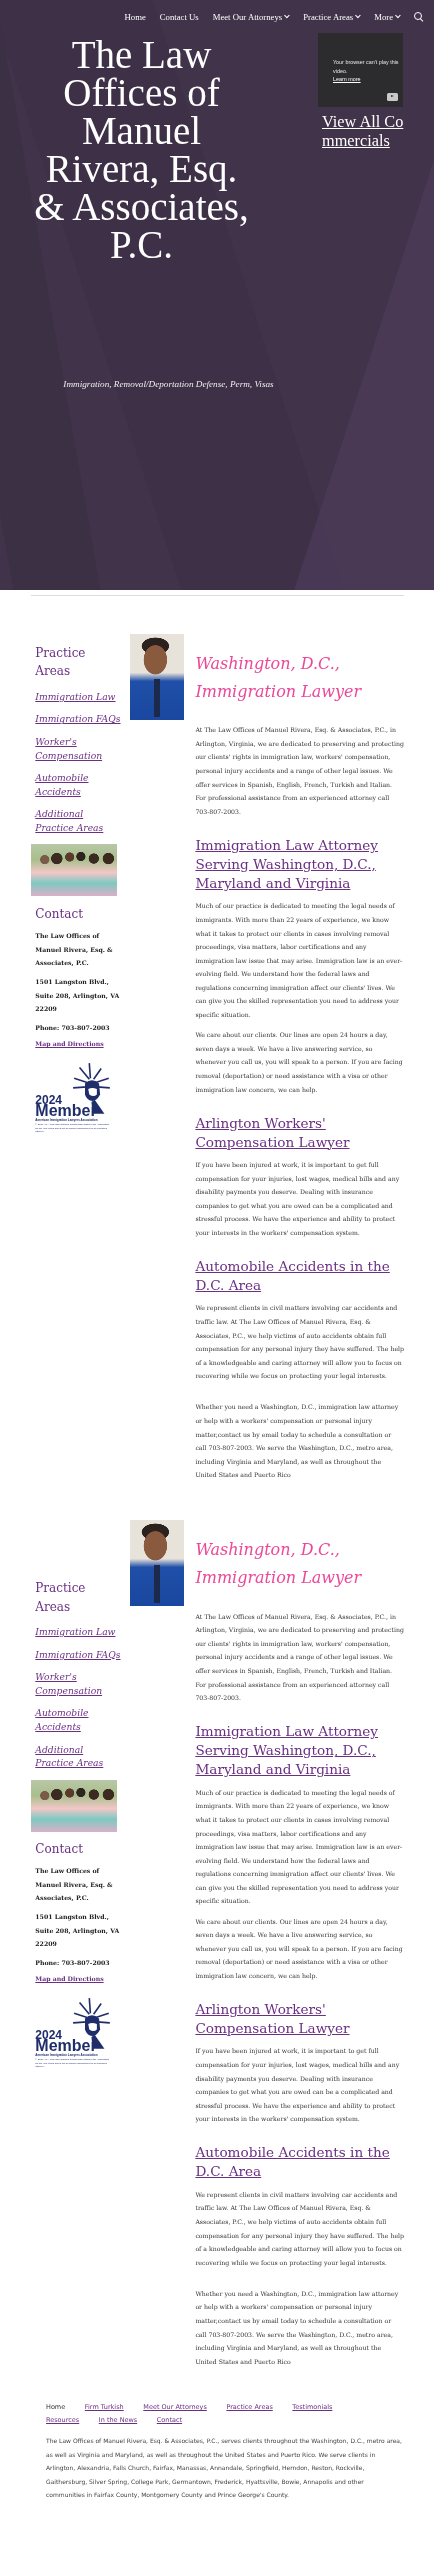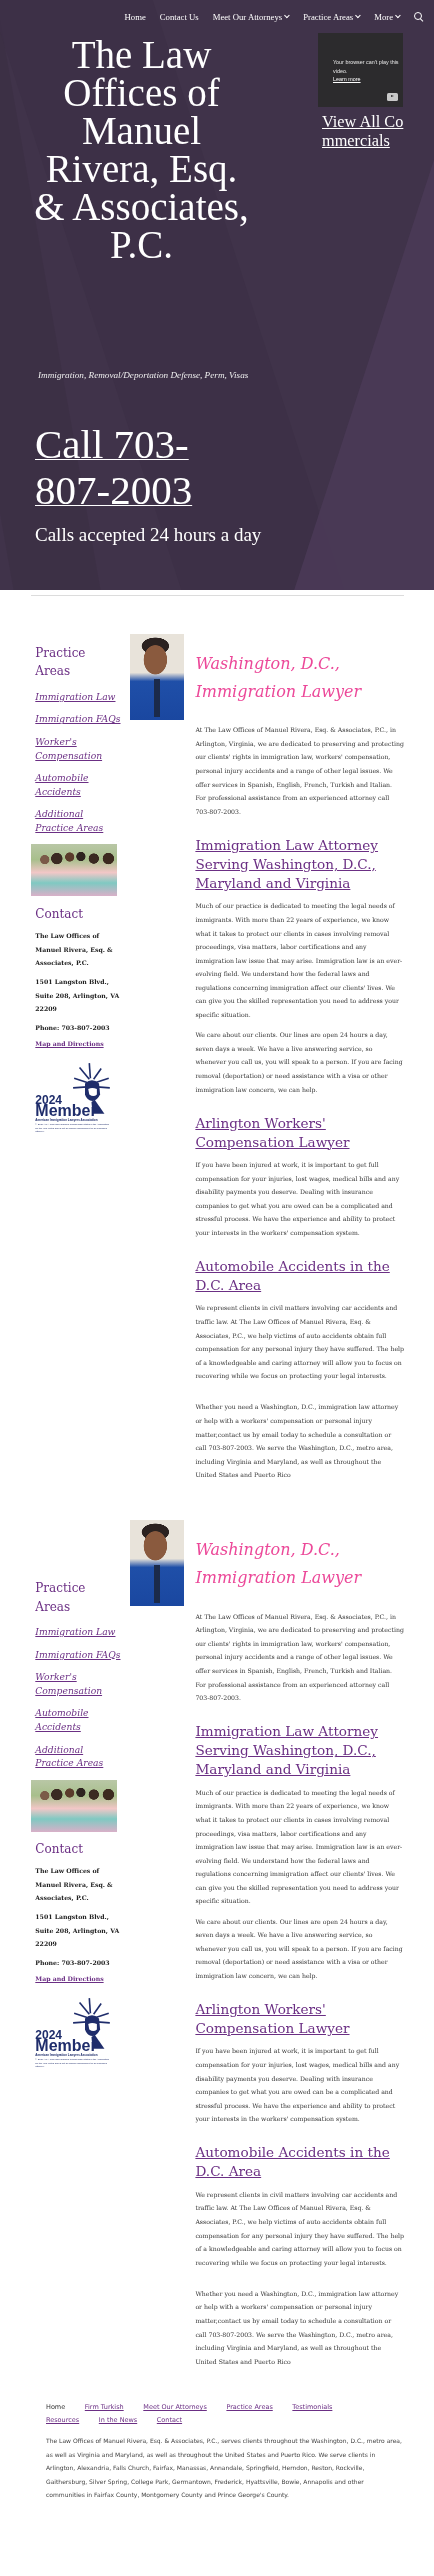--- a/index.html
+++ b/index.html
@@ -40,23 +40,23 @@
   .nav .search { margin-left: 14px; width: 9.8px; height: 9.8px; position: relative; }
   .nav .search::before { content: ""; position: absolute; left: 0; top: 0; width: 6px; height: 6px; border: 1.1px solid #fff; border-radius: 50%; }
   .nav .search::after { content: ""; position: absolute; left: 6.5px; top: 6px; width: 1.1px; height: 3.8px; background: #fff; transform: rotate(-45deg); }
 
   .hero-title {
     position: absolute; left: 33px; top: 36px; width: 217px;
     font-family: "Liberation Serif", serif; font-size: 39px; line-height: 38px;
     text-align: center; color: #fff; font-weight: normal; z-index: 2;
   }
   .hero-tagline {
-    position: absolute; left: 38px; top: 369px; width: 261px;
+    position: absolute; left: 38px; top: 378px; width: 261px;
     font-family: "Liberation Serif", serif; font-style: italic; font-size: 9.2px; line-height: 13px;
-    text-align: left; color: #eee; z-index: 2;
+    text-align: center; color: #eee; z-index: 2;
   }
   .hero-call {
     position: absolute; left: 35px; top: 421px; width: 228px;
     font-family: "Liberation Serif", serif; font-size: 41px; line-height: 46px;
     color: #fff; text-decoration: underline; text-decoration-thickness: 0.5px; z-index: 2;
   }
   .hero-calls-note {
     position: absolute; left: 35px; top: 524px; width: 272px;
     font-family: "Liberation Serif", serif; font-size: 19px; color: #fff; z-index: 2;
   }
@@ -182,22 +182,20 @@
   <h1 class="hero-title">The Law Offices of Manuel Rivera, Esq. &amp; Associates, P.C.</h1>
 
   <div class="video-box">
     <span>Your browser can't play this video.</span>
     <a class="learn">Learn more</a>
     <span class="yt"></span>
   </div>
   <a class="view-all">View All Commercials</a>
 
   <p class="hero-tagline">Immigration, Removal/Deportation Defense, Perm, Visas</p>
-  <a class="hero-call">Call 703-807-2003</a>
-  <p class="hero-calls-note">Calls accepted 24 hours a day</p>
 </header>
 
 <main class="content-wrap">
   <div class="divider"></div>
 
   <div id="block1">
     <section class="content-block">
       <aside class="sidebar">
         <div style="margin-top:48px">
           <h2>Practice Areas</h2>

